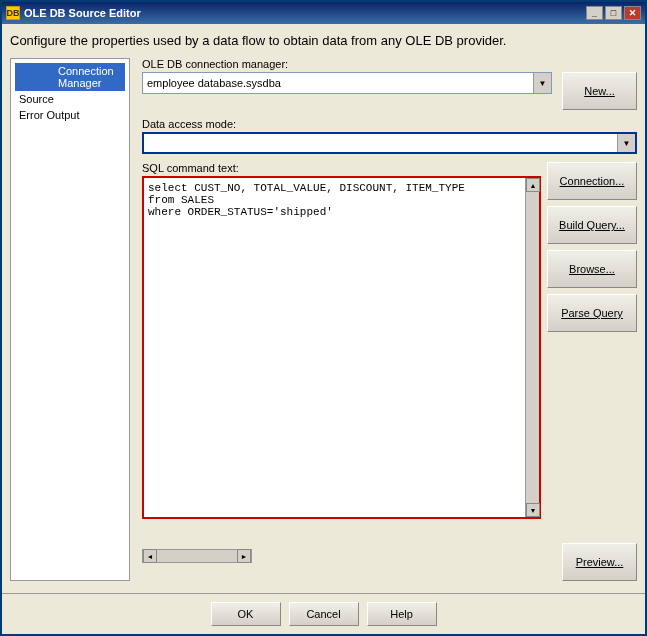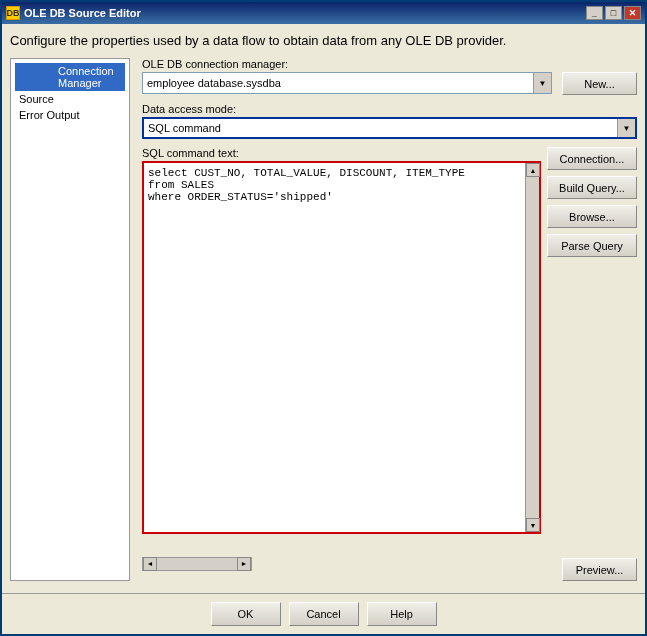--- a/index.html
+++ b/index.html
@@ -158,30 +158,31 @@
       height: 100%;
       background: #d4d0c8;
       border-left: 1px solid #999;
       display: flex;
       align-items: center;
       justify-content: center;
       font-size: 8px;
       pointer-events: none;
     }
     .btn {
-      height: 23px;
+      height: 38px;
       min-width: 75px;
       background: linear-gradient(to bottom, #f0efe8, #d4d0c8);
       border: 1px solid #888;
       border-top-color: #fff;
       border-left-color: #fff;
       font-size: 11px;
       cursor: pointer;
       padding: 0 8px;
       color: #000;
+      text-decoration: underline;
     }
     .data-access-select {
       width: 100%;
       height: 22px;
       border: 2px solid #003399;
       background: white;
       padding: 0 4px;
       font-size: 11px;
       position: relative;
       display: flex;
@@ -363,23 +364,20 @@
               </select>
               <div class="combo-arrow">▼</div>
             </div>
             <button class="btn">New...</button>
           </div>
         </div>
 
         <div class="form-section">
           <div class="form-label">Data access mode:</div>
           <div class="data-access-select" style="position:relative;">
-            <select>
-              <option>SQL command</option>
-            </select>
             <div class="combo-arrow" style="background:#d4d0c8;border-left:1px solid #999;">▼</div>
           </div>
         </div>
 
         <div class="sql-section">
           <div class="sql-left">
             <div class="sql-text-label">SQL command text:</div>
             <div class="sql-textarea-wrapper">
               <textarea class="sql-textarea" style="width: calc(100% - 14px);">select CUST_NO, TOTAL_VALUE, DISCOUNT, ITEM_TYPE
 from SALES

